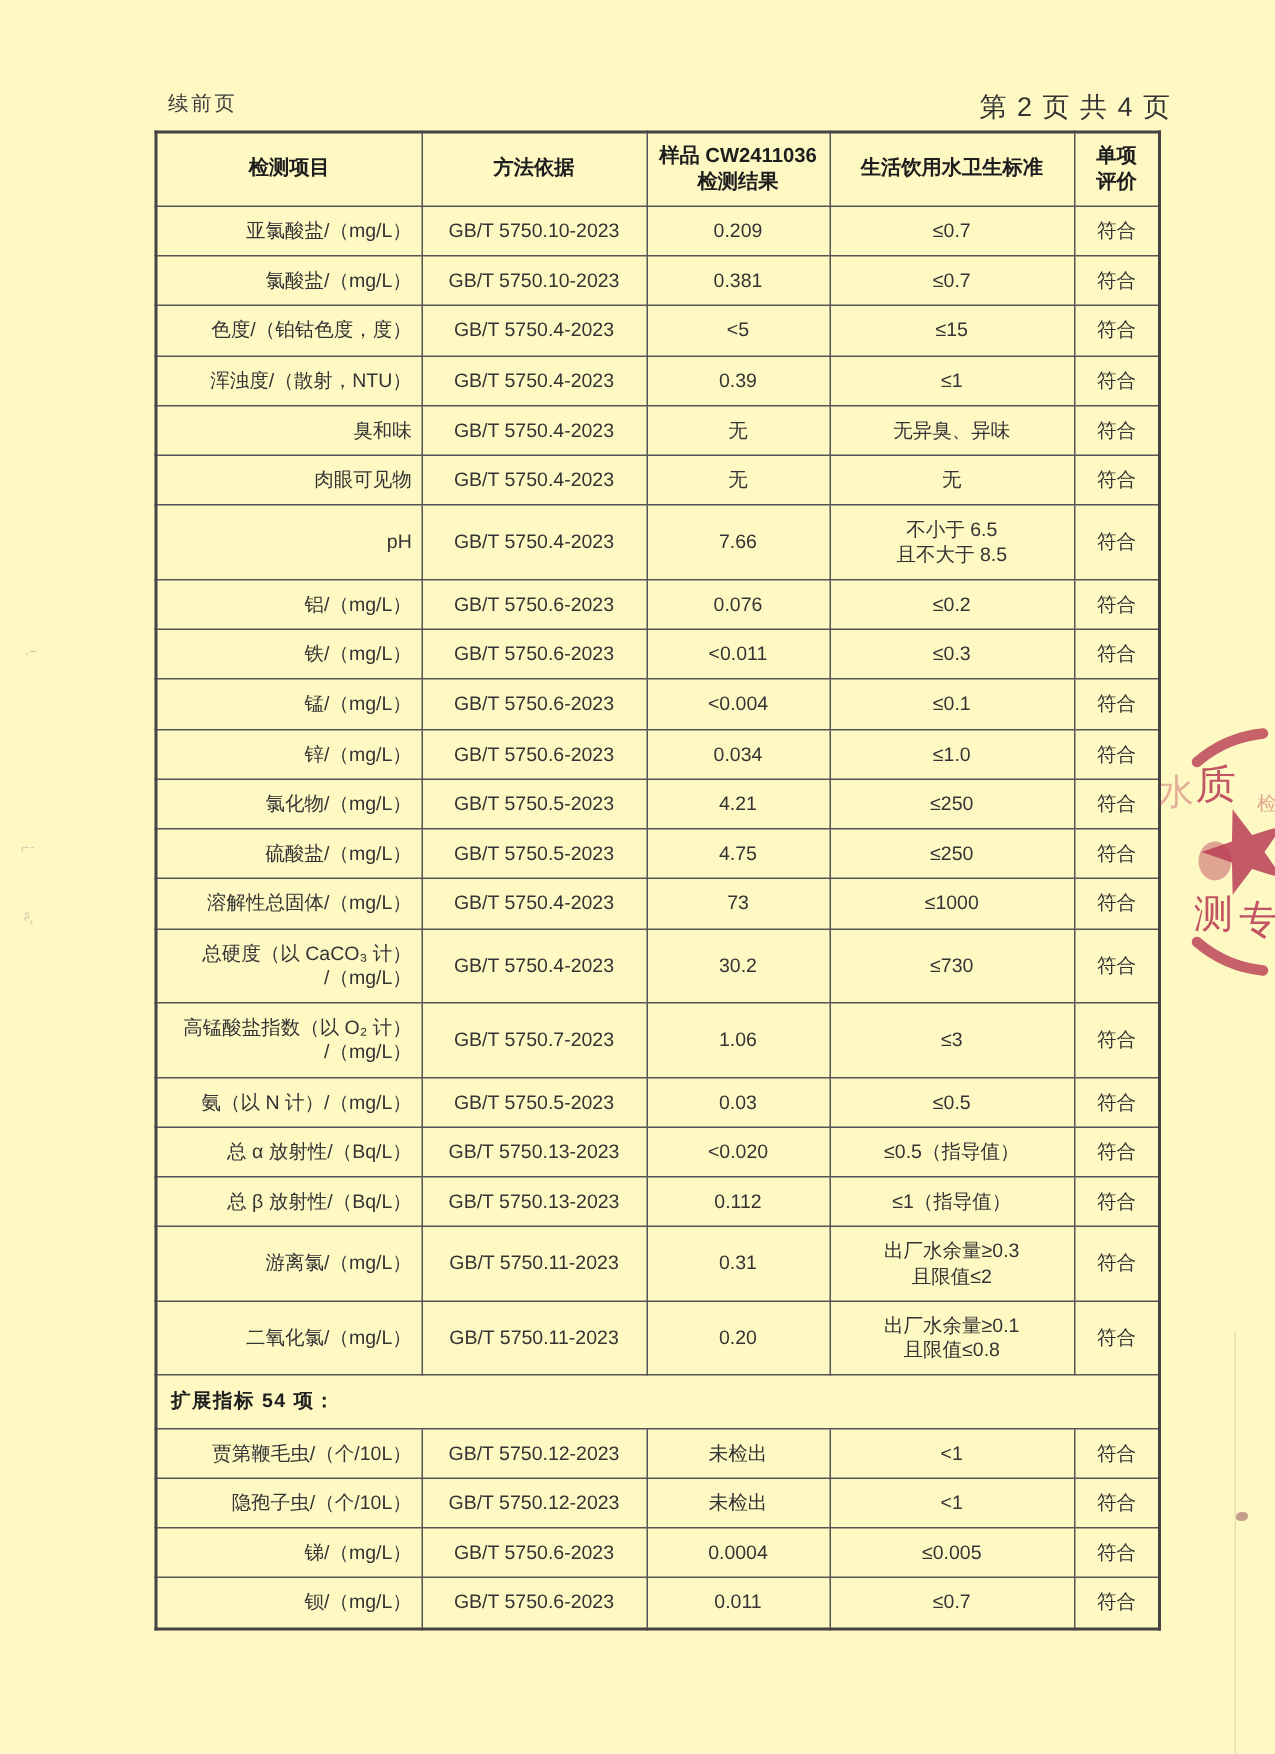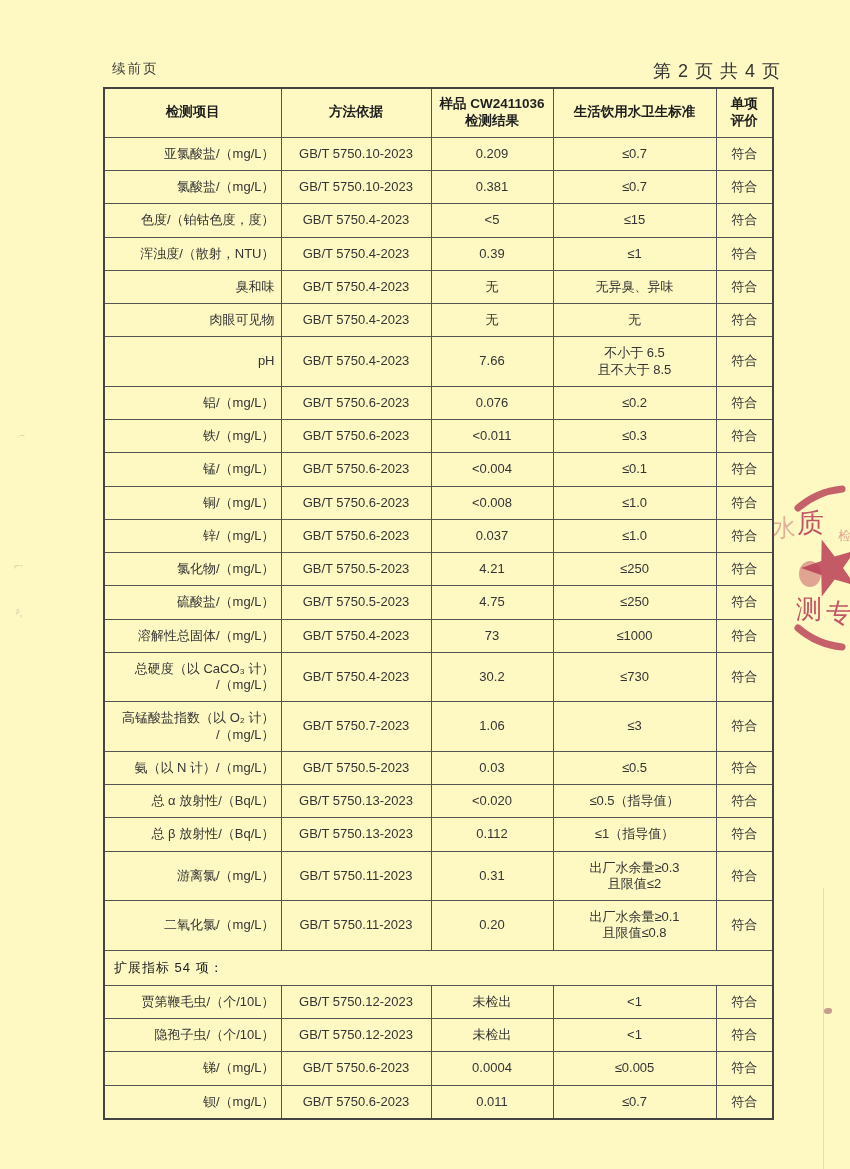--- a/index.html
+++ b/index.html
@@ -48,21 +48,21 @@
     color: #1e1e1e;
     font-size: 13.5px;
     padding: 7px 4px;
   }
   table.report td.c0 {
     text-align: right;
     padding-left: 9px;
   }
   td.section-cell {
     text-align: left !important;
-    font-weight: normal;
+    font-weight: bold;
     color: #1f1f1f;
     padding: 9px 6px 9px 9px !important;
     letter-spacing: 1px;
   }
   
   .stamp {
     position: absolute; left: 770px; top: 480px;
     width: 80px; height: 176px;
     pointer-events: none;
   }
@@ -179,30 +179,23 @@
           <td class="c4">符合</td>
         </tr>
         <tr>
           <td class="c0">锰/（mg/L）</td>
           <td class="c1">GB/T 5750.6-2023</td>
           <td class="c2">&lt;0.004</td>
           <td class="c3">≤0.1</td>
           <td class="c4">符合</td>
         </tr>
         <tr>
-          <td class="c0">铜/（mg/L）</td>
-          <td class="c1">GB/T 5750.6-2023</td>
-          <td class="c2">&lt;0.008</td>
-          <td class="c3">≤1.0</td>
-          <td class="c4">符合</td>
-        </tr>
-        <tr>
           <td class="c0">锌/（mg/L）</td>
           <td class="c1">GB/T 5750.6-2023</td>
-          <td class="c2">0.037</td>
+          <td class="c2">0.034</td>
           <td class="c3">≤1.0</td>
           <td class="c4">符合</td>
         </tr>
         <tr>
           <td class="c0">氯化物/（mg/L）</td>
           <td class="c1">GB/T 5750.5-2023</td>
           <td class="c2">4.21</td>
           <td class="c3">≤250</td>
           <td class="c4">符合</td>
         </tr>

